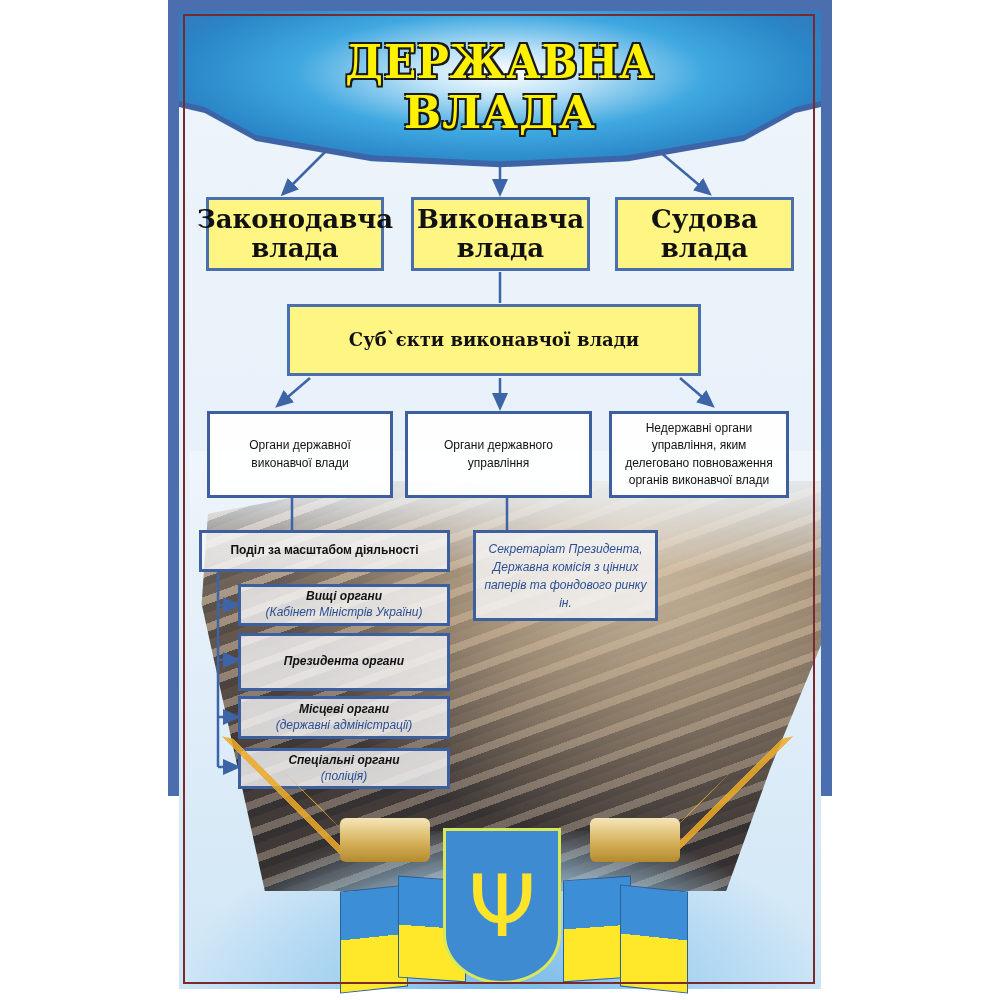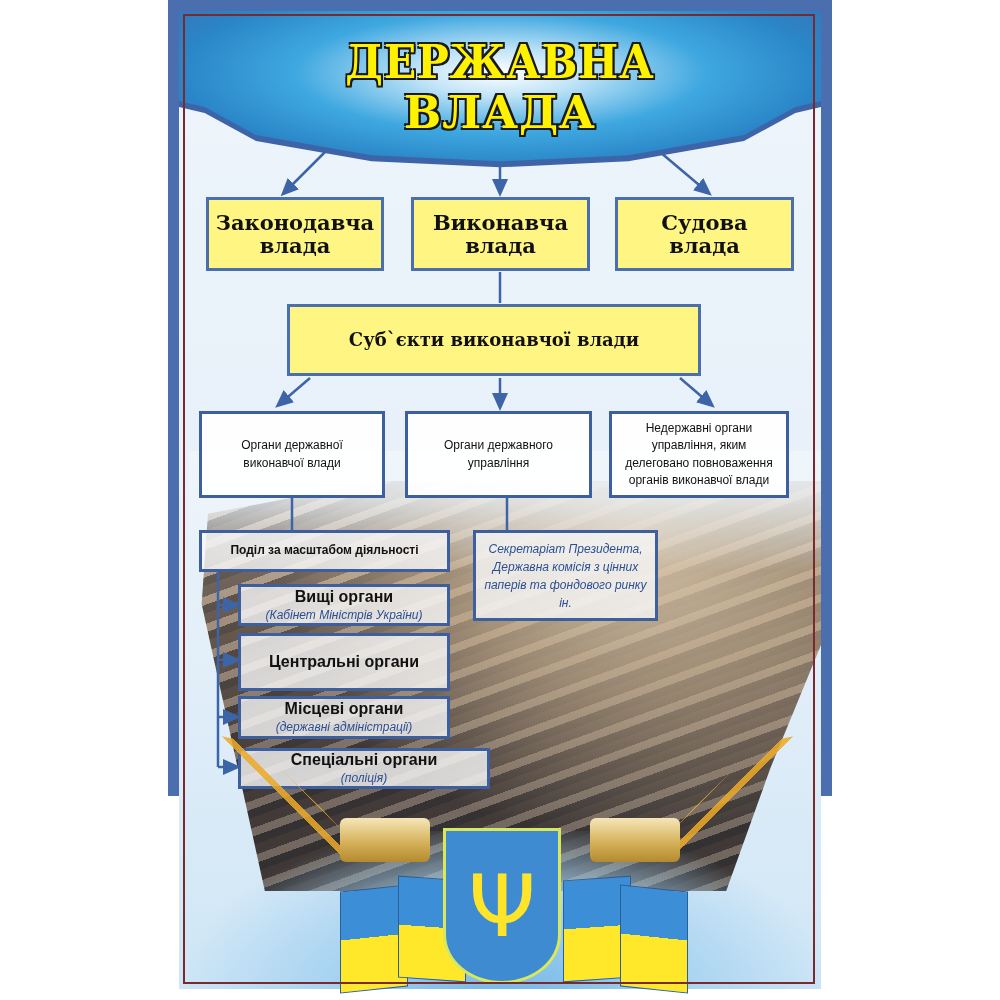--- a/index.html
+++ b/index.html
@@ -61,31 +61,31 @@
   .connectors { position: absolute; left: 0; top: 0; width: 1000px; height: 1000px; z-index: 5; pointer-events: none; }
 
   .box {
     position: absolute; box-sizing: border-box; z-index: 6;
     display: flex; align-items: center; justify-content: center; text-align: center;
   }
   .yellow {
     background: #fff582; border: 3px solid #4a6eae;
     font-family: "DejaVu Serif", "Liberation Serif", serif; font-weight: bold; color: #111;
   }
-  .yellow .txt { font-size: 21px; line-height: 1.1; }
+  .yellow .txt { font-size: 26px; line-height: 1.1; }
   .white {
     background: rgba(255,255,255,0.93); border: 3px solid #3e5f9e;
     color: #111; font-size: 12px; line-height: 1.45;
   }
   .white-trans {
     background: rgba(245,245,245,0.82); border: 3px solid #3e5f9e;
     color: #111; font-size: 12px; line-height: 1.3;
   }
   .italic-blue { font-style: italic; color: #2c4f94; font-size: 12px; }
-  .sub .head { font-weight: bold; font-size: 16px; display: block; }
+  .sub .head { font-weight: bold; font-size: 12px; display: block; font-style: italic; }
   .sub .desc { display: block; }
 
   
   .wheat {
     position: absolute; z-index: 7;
     width: 150px; height: 120px;
     background:
       repeating-linear-gradient(135deg, rgba(236,170,40,0.0) 0 6px, rgba(236,170,40,0.95) 6px 12px, rgba(0,0,0,0) 12px 18px);
     clip-path: polygon(0 100%, 30% 60%, 55% 30%, 80% 5%, 100% 0, 85% 25%, 60% 55%, 40% 80%, 20% 100%);
     opacity: 0.9;
@@ -162,21 +162,21 @@
   <div class="txt"><span>Виконавча</span><br><span>влада</span></div>
 </div>
 <div class="box yellow" style="left:615px; top:197px; width:179px; height:74px;">
   <div class="txt"><span>Судова</span><br><span>влада</span></div>
 </div>
 
 <div class="box yellow" style="left:287px; top:304px; width:414px; height:72px;">
   <div class="txt" style="font-size:18px;">Суб`єкти виконавчої влади</div>
 </div>
 
-<div class="box white" style="left:199px; top:411px; width:186px; height:87px; padding:0 20px;">
+<div class="box white" style="left:207px; top:411px; width:186px; height:87px; padding:0 20px;">
   <span>Органи державної виконавчої  влади</span>
 </div>
 <div class="box white" style="left:405px; top:411px; width:187px; height:87px; padding:0 22px;">
   <span>Органи державного управління</span>
 </div>
 <div class="box white" style="left:609px; top:411px; width:180px; height:87px; padding:0 6px;">
   <span>Недержавні органи управління, яким делеговано повноваження органів виконавчої влади</span>
 </div>
 
 <div class="box white-trans" style="left:199px; top:530px; width:251px; height:42px; font-weight:bold;">
@@ -188,30 +188,30 @@
 </div>
 
 <div class="box white-trans sub" style="left:238px; top:584px; width:212px; height:42px;">
   <div>
       <span class="head">Вищі органи</span>
       <span class="desc italic-blue">(Кабінет Міністрів України)</span>
     </div>
 </div>
 <div class="box white-trans sub" style="left:238px; top:633px; width:212px; height:58px;">
   <div>
-      <span class="head">Центральні органи</span>
+      <span class="head">Президента органи</span>
     </div>
 </div>
 <div class="box white-trans sub" style="left:238px; top:696px; width:212px; height:43px;text-align:center;">
   <div>
       <span class="head">Місцеві органи</span>
       <span class="desc italic-blue">(державні адміністрації)</span>
     </div>
 </div>
-<div class="box white-trans sub" style="left:238px; top:748px; width:252px; height:41px;">
+<div class="box white-trans sub" style="left:238px; top:748px; width:212px; height:41px;">
   <div>
       <span class="head">Спеціальні органи</span>
       <span class="desc italic-blue">(поліція)</span>
     </div>
 </div>
 
 <div class="wheat" style="left:215px; top:735px; transform:scaleX(-1);"></div>
 <div class="wheat" style="left:650px; top:735px;"></div>
 <div class="ribbon-gold" style="left:340px; top:818px;"></div>
 <div class="ribbon-gold" style="left:590px; top:818px;"></div>

